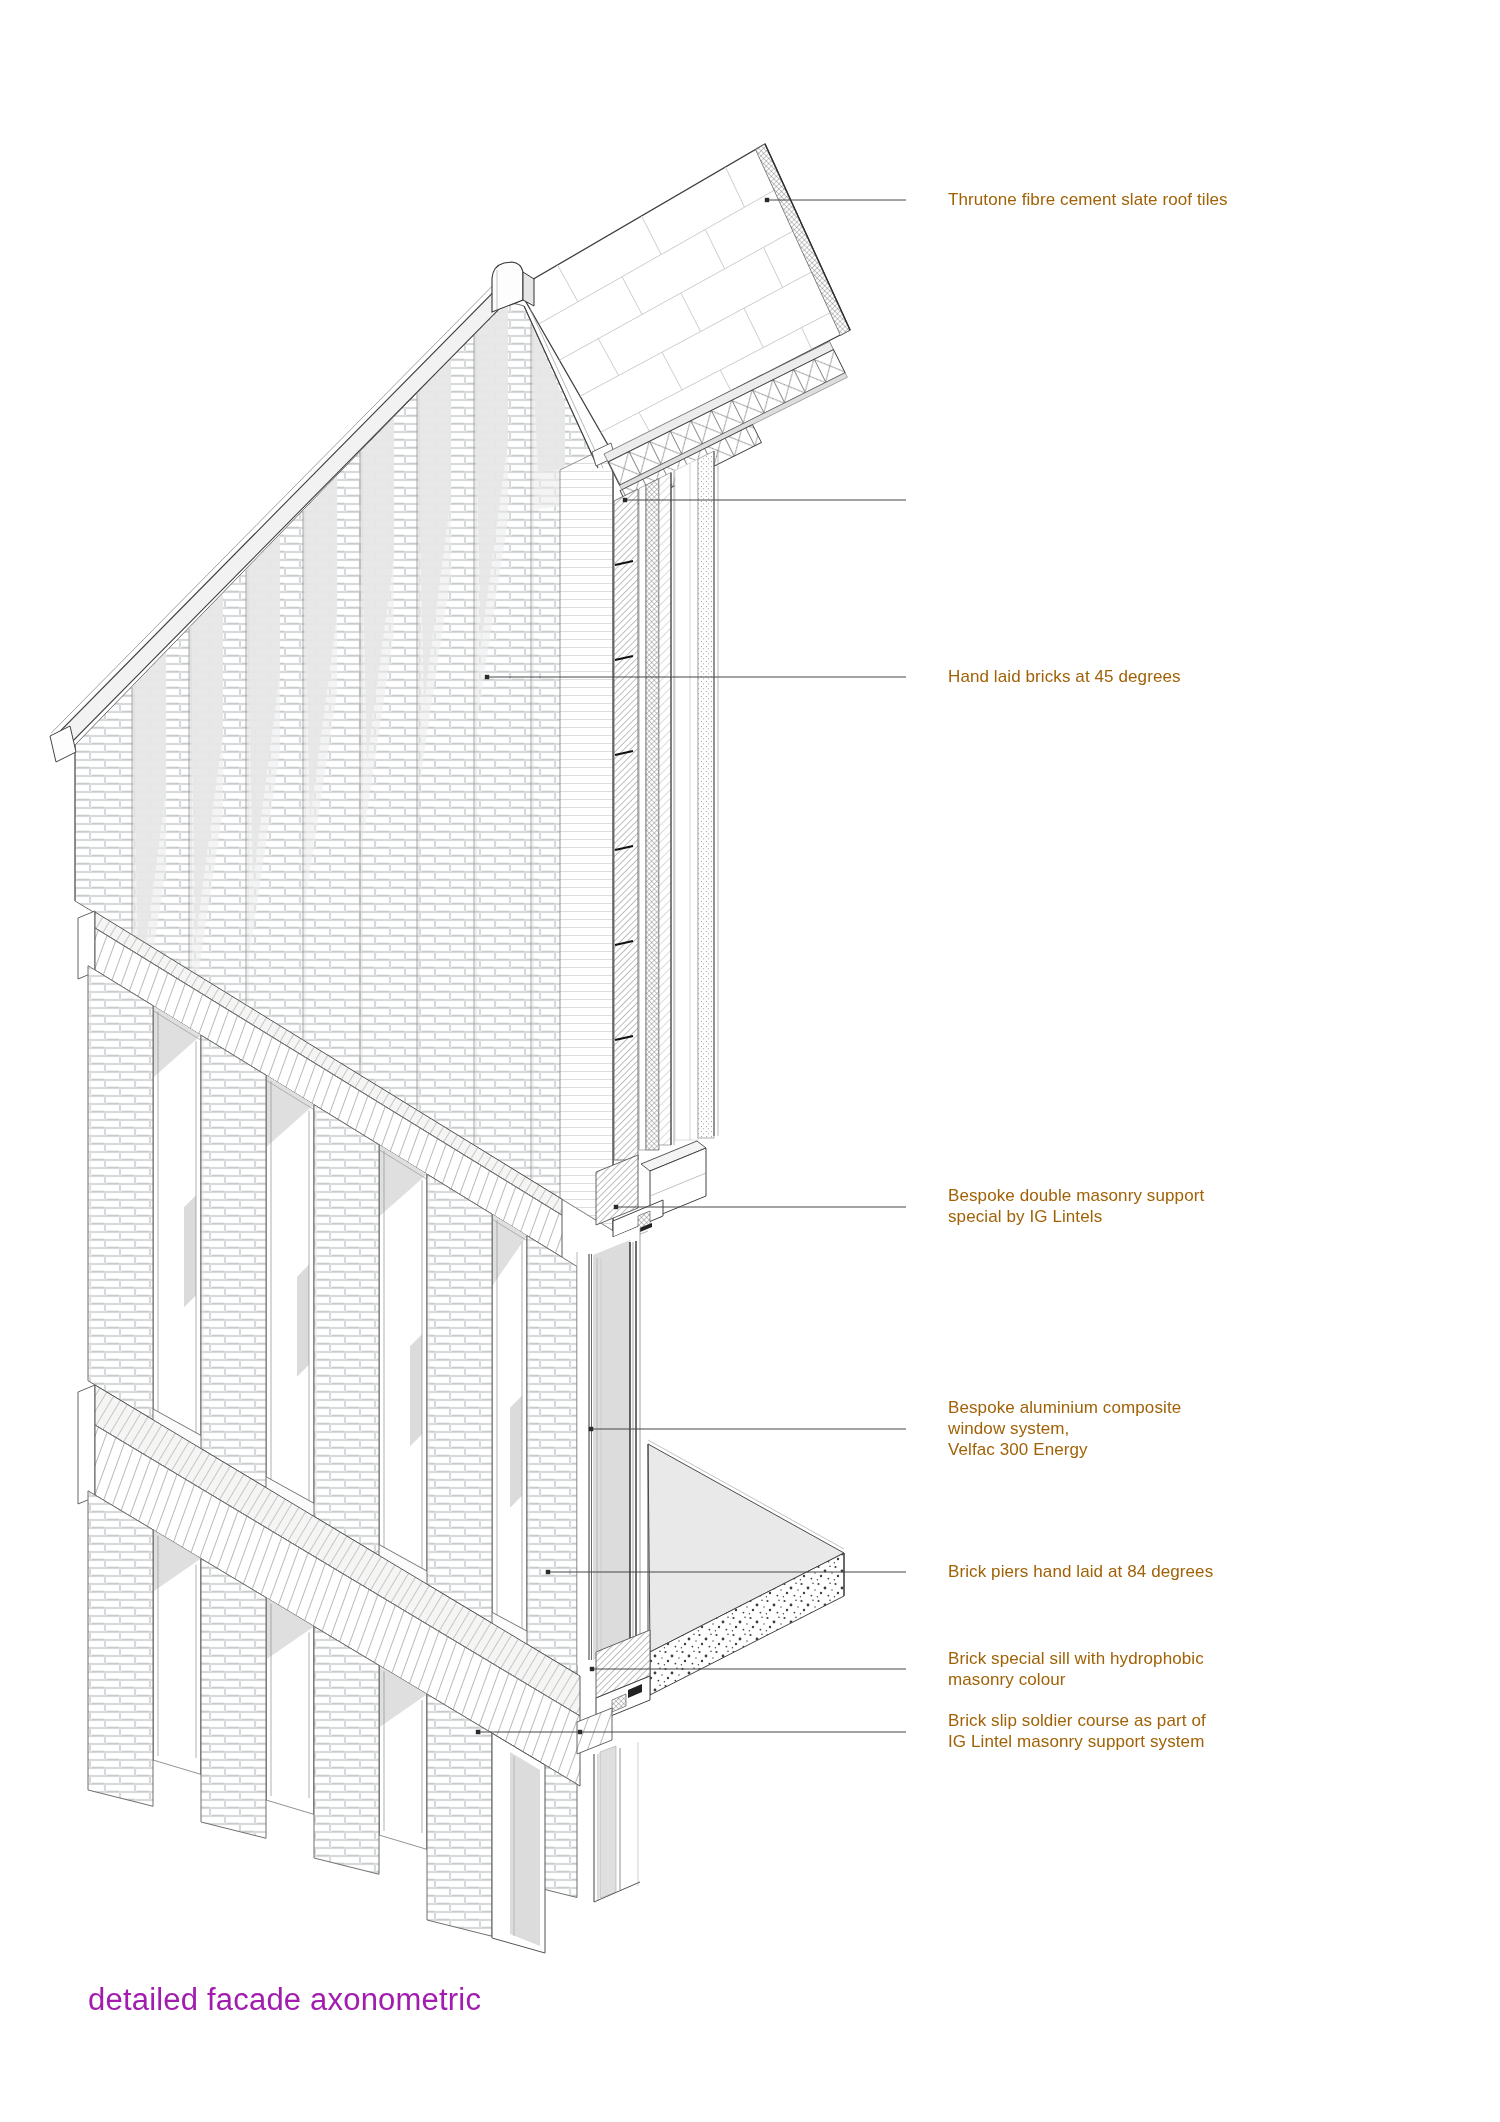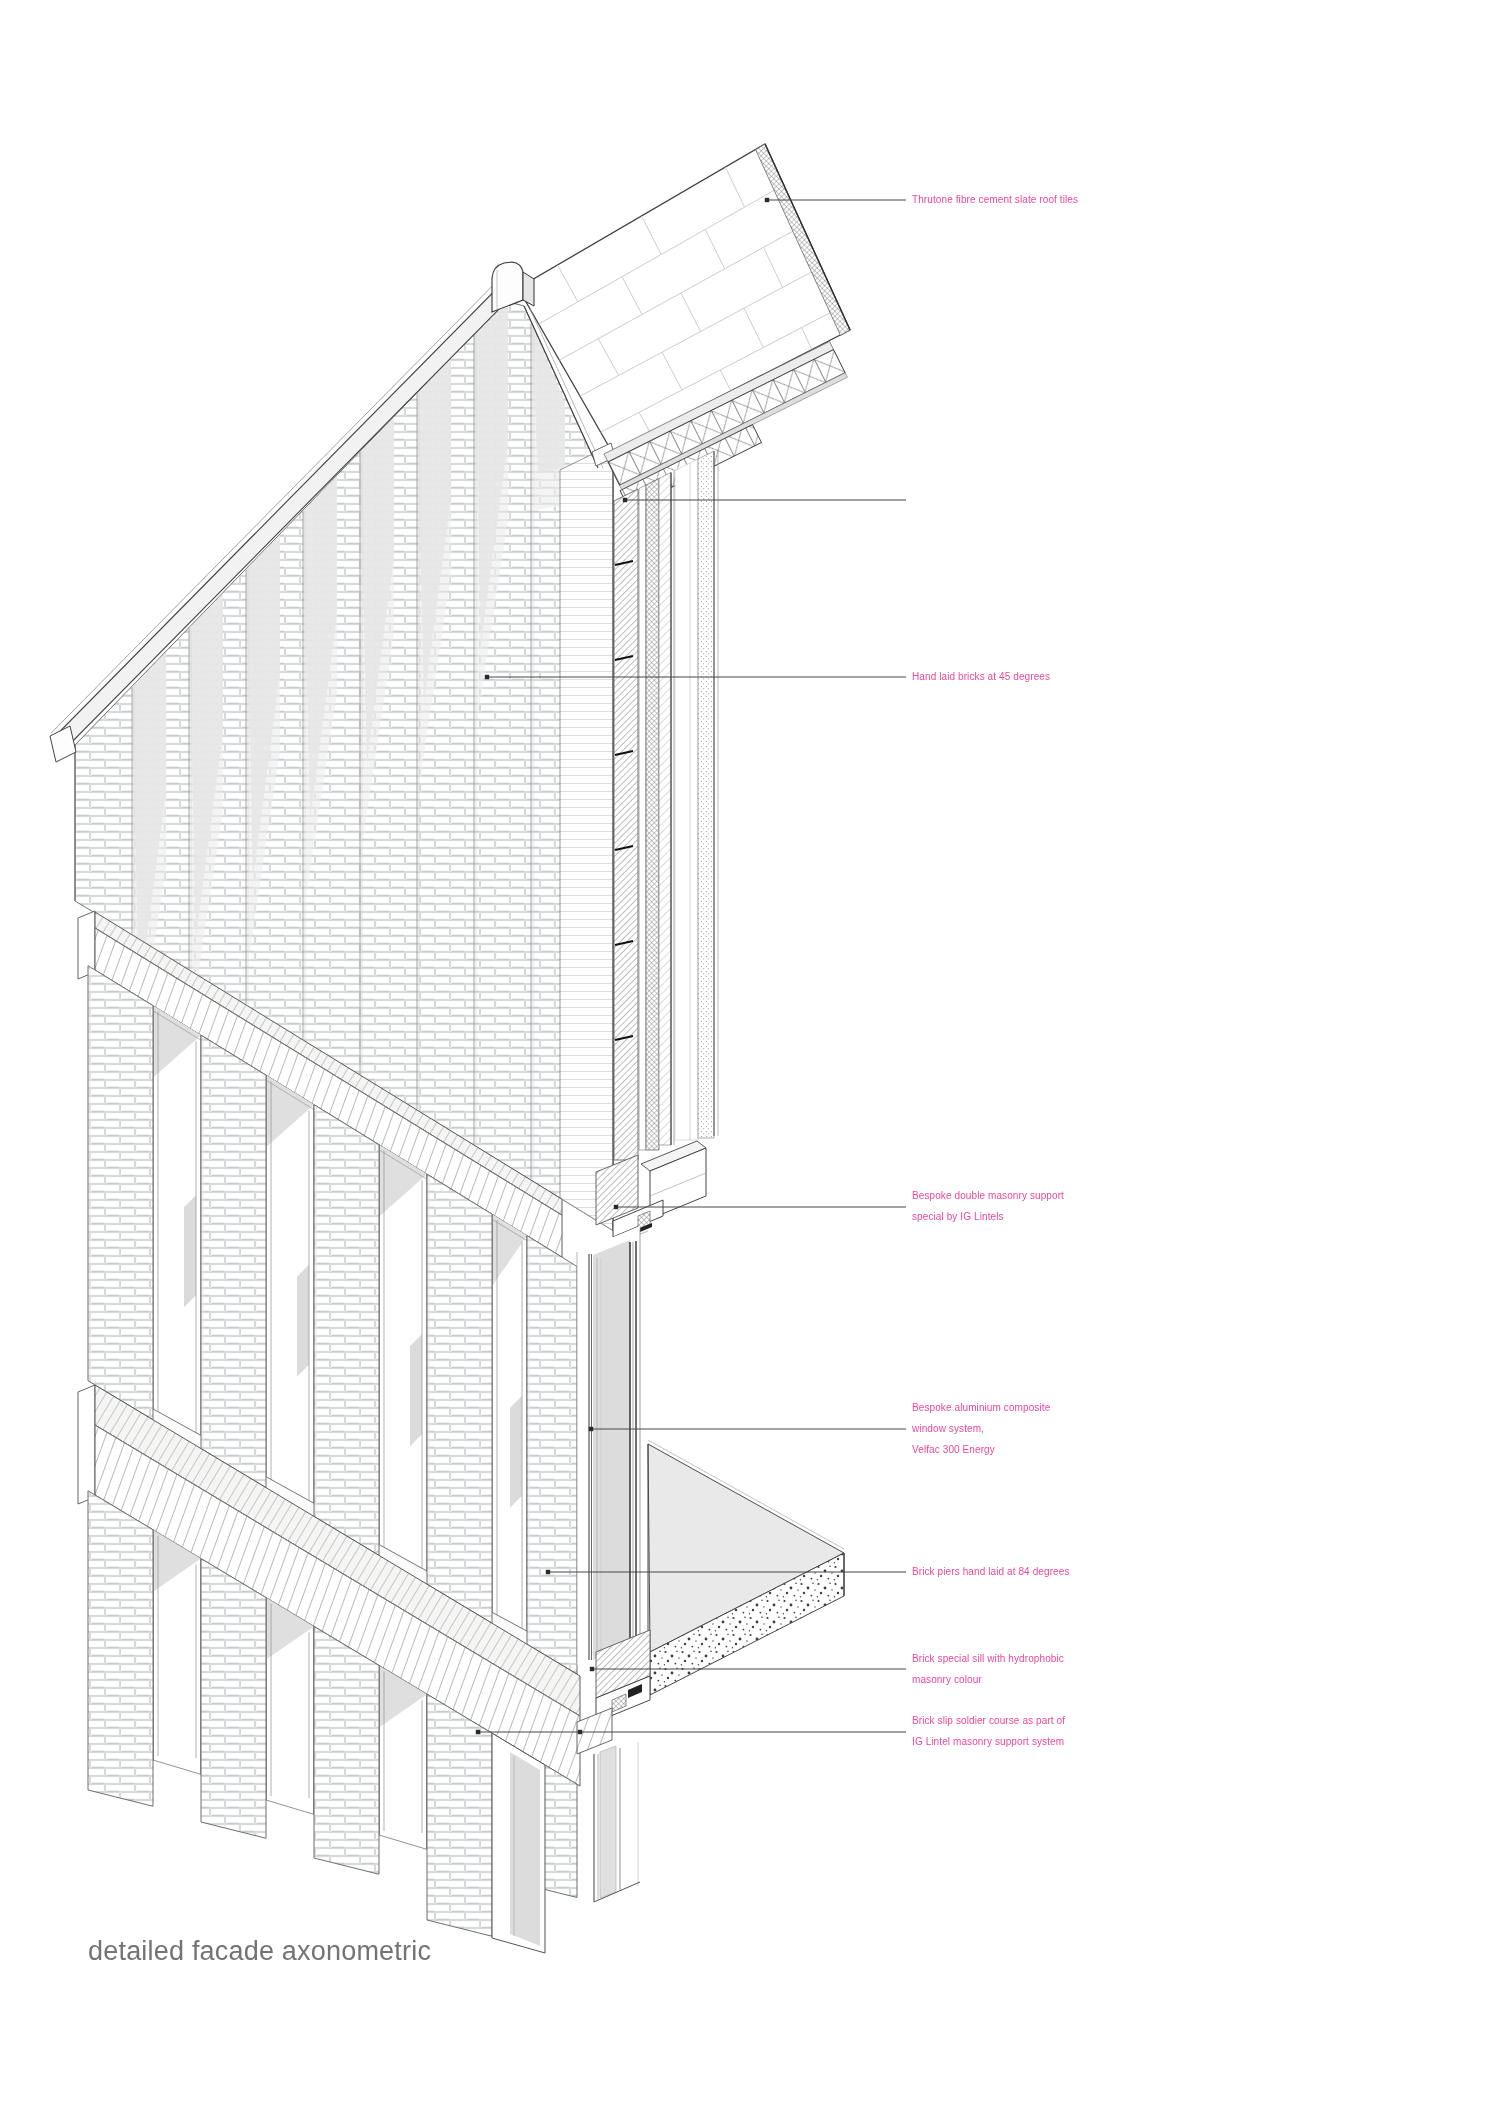--- a/index.html
+++ b/index.html
@@ -1,23 +1,23 @@
 <!DOCTYPE html>
 <html><head>
 <meta charset="utf-8">
 <style>
   html,body{margin:0;padding:0;background:#fff;}
   body{width:1500px;height:2122px;position:relative;overflow:hidden;
        font-family:"Liberation Sans", sans-serif;}
   #stage{position:absolute;inset:0;}
   svg{position:absolute;left:0;top:0;}
-  .anno{position:absolute;left:912px;color:#ec4899;font-size:10px;
+  .anno{position:absolute;left:948px;color:#a16207;font-size:17px;
         line-height:21px;letter-spacing:.1px;white-space:nowrap;}
   .anno span{display:block;}
-  #title{position:absolute;left:88px;top:1936px;font-size:27px;color:#737373;
+  #title{position:absolute;left:88px;top:1982px;font-size:31px;color:#a21caf;
          letter-spacing:.2px;}
 </style>
 </head>
 <body>
 
 <div id="stage">
   <svg id="dwg" width="1500" height="2122" viewBox="0 0 1500 2122">
       <defs>
  <pattern id="pBrick" width="30" height="16" patternUnits="userSpaceOnUse">
    <rect width="30" height="16" fill="#ffffff"></rect>

